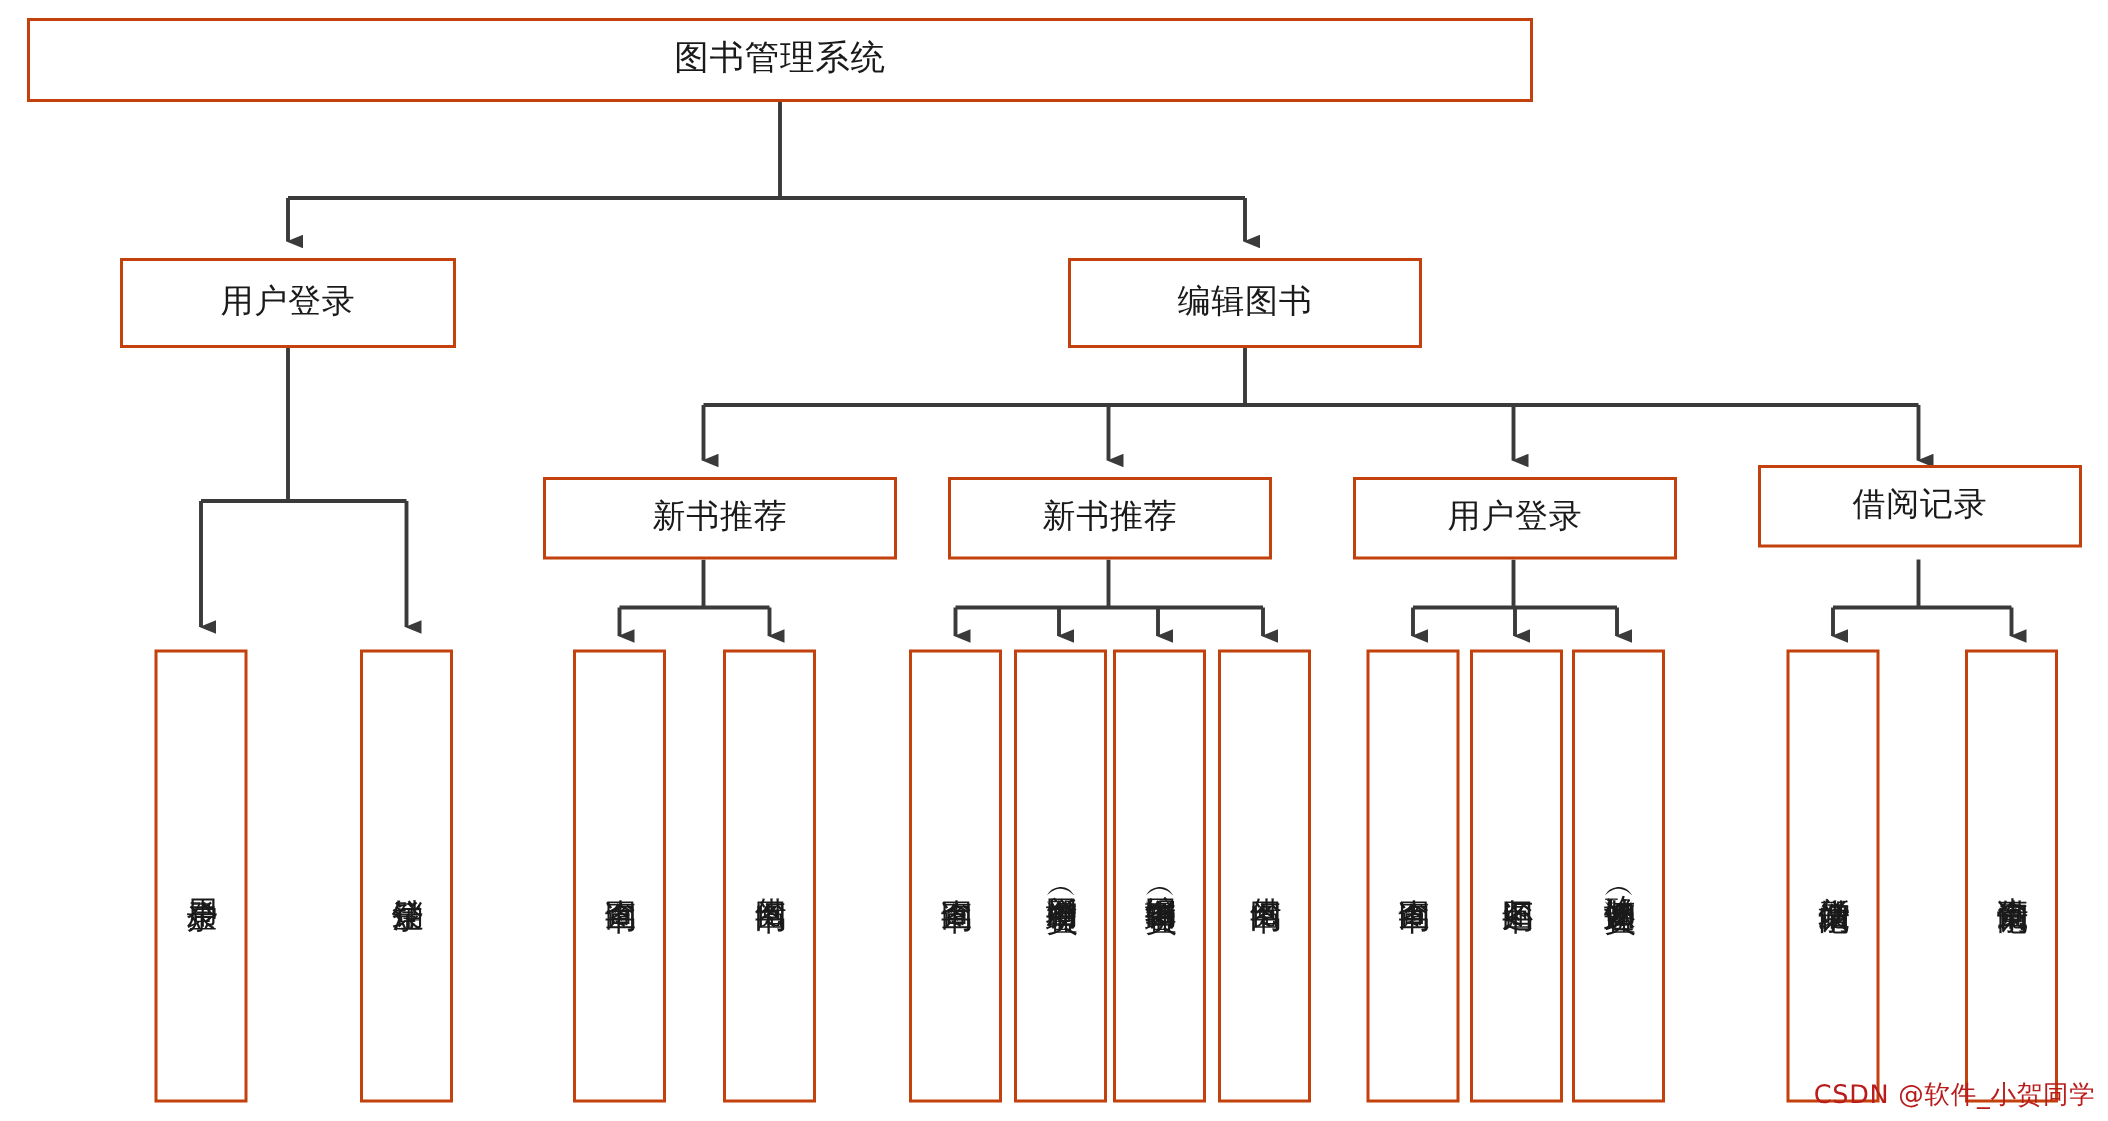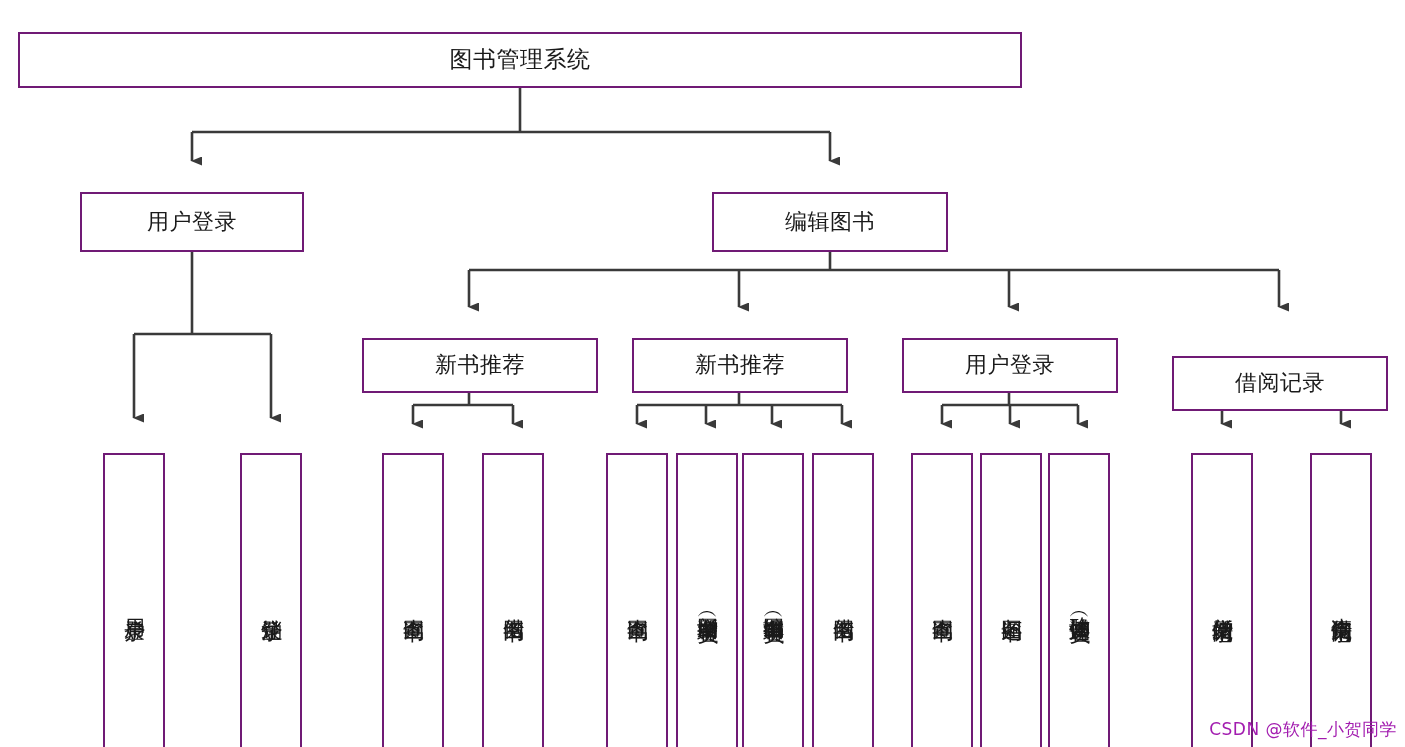--- a/index.html
+++ b/index.html
@@ -23,26 +23,25 @@
     left: 0;
     top: 0;
     width: 1405px;
     height: 747px;
     pointer-events: none;
   }
   .node {
     position: absolute;
     box-sizing: border-box;
     background: #ffffff;
-    border: 2px solid #701a75;
+    border: 2px solid #c2410c;
     display: flex;
     align-items: center;
     justify-content: center;
     color: #1a1a1a;
-    margin-top: 20px;
   }
   .node-h {
     font-size: 22px;
     line-height: 1.2;
     letter-spacing: 0.5px;
     white-space: nowrap;
   }
   .node-v {
     font-size: 21px;
     line-height: 1.12;
@@ -53,21 +52,21 @@
     padding: 4px 0;
   }
   .node-root {
     font-size: 23px;
   }
   .watermark {
     position: absolute;
     right: 8px;
     bottom: 6px;
     font-size: 17px;
-    color: #a21caf;
+    color: #b91c1c;
     letter-spacing: 0.5px;
     white-space: nowrap;
     user-select: none;
   }
 </style>
 </head>
 <body>
 
 <div id="diagram-root">
 
@@ -141,21 +140,21 @@
   </div>
 
   <div class="node node-h" style="left:632px; top:318px; width:216px; height:55px;">
     <span>新书推荐</span>
   </div>
 
   <div class="node node-h" style="left:902px; top:318px; width:216px; height:55px;">
     <span>用户登录</span>
   </div>
 
-  <div class="node node-h" style="left:1172px; top:336px; width:216px; height:55px;">
+  <div class="node node-h" style="left:1172px; top:310px; width:216px; height:55px;">
     <span>借阅记录</span>
   </div>
 
   <div class="node node-v" style="left:103px; top:433px; width:62px; height:302px;">
     <span>用户登录</span>
   </div>
 
   <div class="node node-v" style="left:240px; top:433px; width:62px; height:302px;">
     <span>注销登录</span>
   </div>

